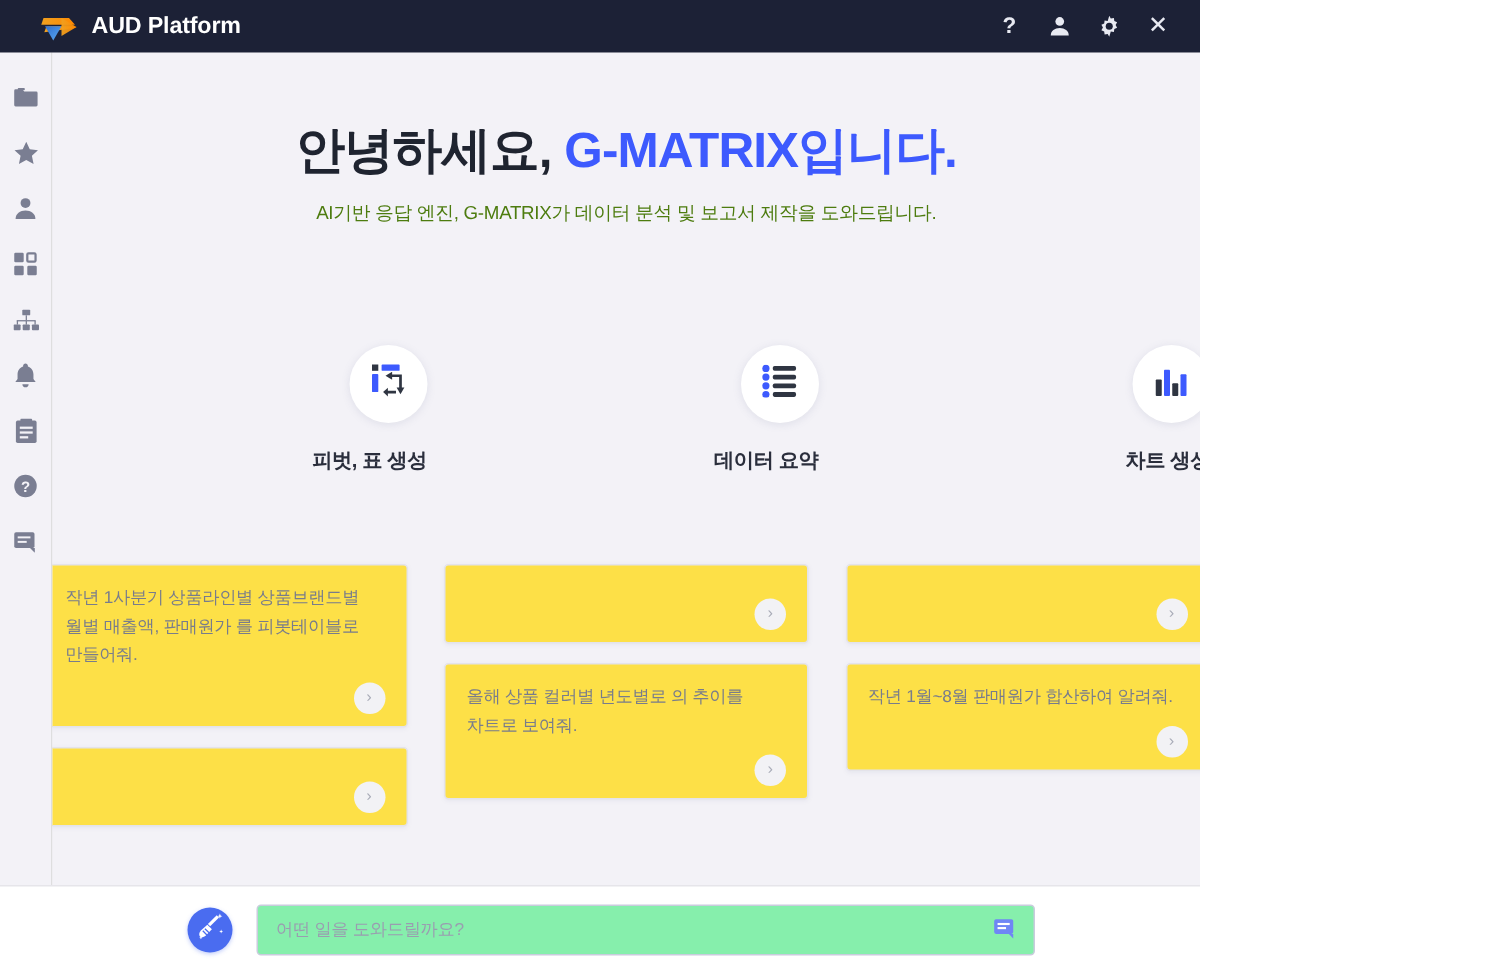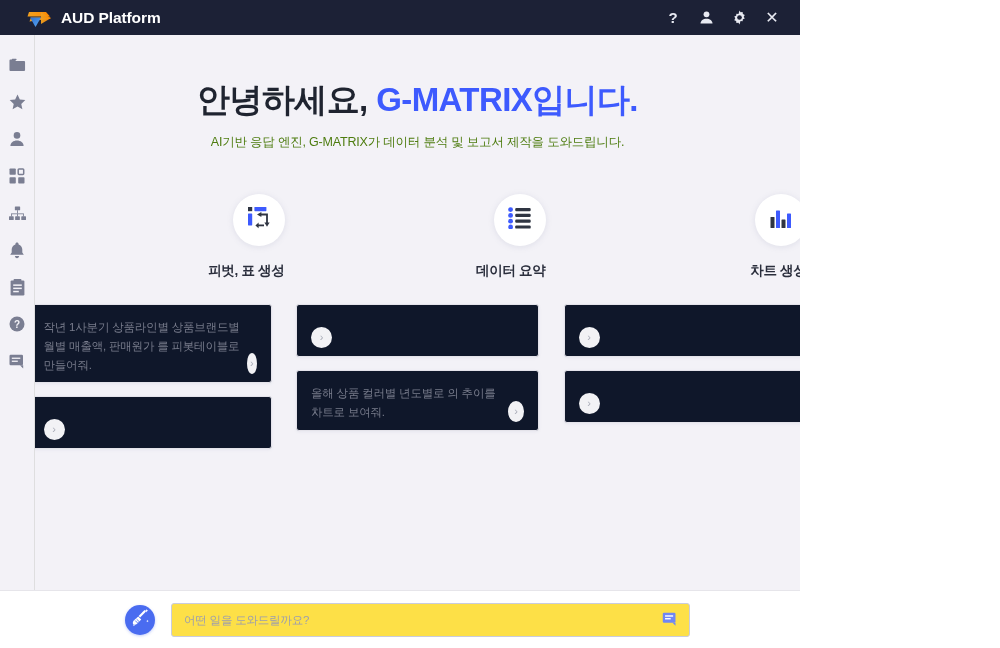--- a/index.html
+++ b/index.html
@@ -86,20 +86,21 @@
 
   
   .stage {
     flex: 1;
     background: #f3f2f7;
     position: relative;
     display: flex;
     flex-direction: column;
     align-items: center;
     overflow: hidden;
+    gap: 36px;
   }
 
   .hero { text-align: center; margin-top: 44px; }
   .hero h1 {
     font-size: 33px;
     font-weight: bold;
     letter-spacing: -0.6px;
     color: #1f2430;
     line-height: 1.25;
   }
@@ -148,29 +149,29 @@
     display: flex;
     margin-top: 24px;
     width: 790px;
     justify-content: space-between;
     padding: 0 6px;
     align-items: flex-start;
   }
   .column { width: 243px; display: flex; flex-direction: column; gap: 13px; }
 
   .card {
-    background: #0f172a;
+    background: #fde047;
     border: 1px solid #e4e3ea;
     border-radius: 3px;
     box-shadow: 0 1px 3px rgba(130,134,165,0.10);
     padding: 13px 14px 8px 14px;
     cursor: pointer;
     position: relative;
     display: flex;
-    flex-direction: row;
+    flex-direction: column;
   }
   .card-text {
     font-size: 11.5px;
     line-height: 1.62;
     color: #787c8c;
     letter-spacing: -0.2px;
     word-break: keep-all;
   }
   .card-go {
     align-self: flex-end;
@@ -209,21 +210,21 @@
     align-items: center;
     justify-content: center;
     cursor: pointer;
     box-shadow: 0 1px 3px rgba(74,108,240,0.35);
   }
   .input-shell {
     flex: 1;
     height: 34px;
     border: 1px solid #c9ccdd;
     border-radius: 3px;
-    background: #fde047;
+    background: #86efac;
     display: flex;
     align-items: center;
     padding: 0 10px 0 12px;
   }
   .input-shell input {
     flex: 1;
     border: none;
     outline: none;
     font-family: inherit;
     font-size: 11.5px;
@@ -451,20 +452,21 @@
             <div class="card-text">올해 상품 컬러별 년도별로 의 추이를 차트로 보여줘.</div>
             <div class="card-go">›</div>
           </div>
         </div>
 
         <div class="column">
           <div class="card">
             <div class="card-go">›</div>
           </div>
           <div class="card">
+            <div class="card-text">작년 1월~8월 판매원가 합산하여 알려줘.</div>
             <div class="card-go">›</div>
           </div>
         </div>
 
       </div>
 
     </div>
   </div>
 
   <div class="composer">

